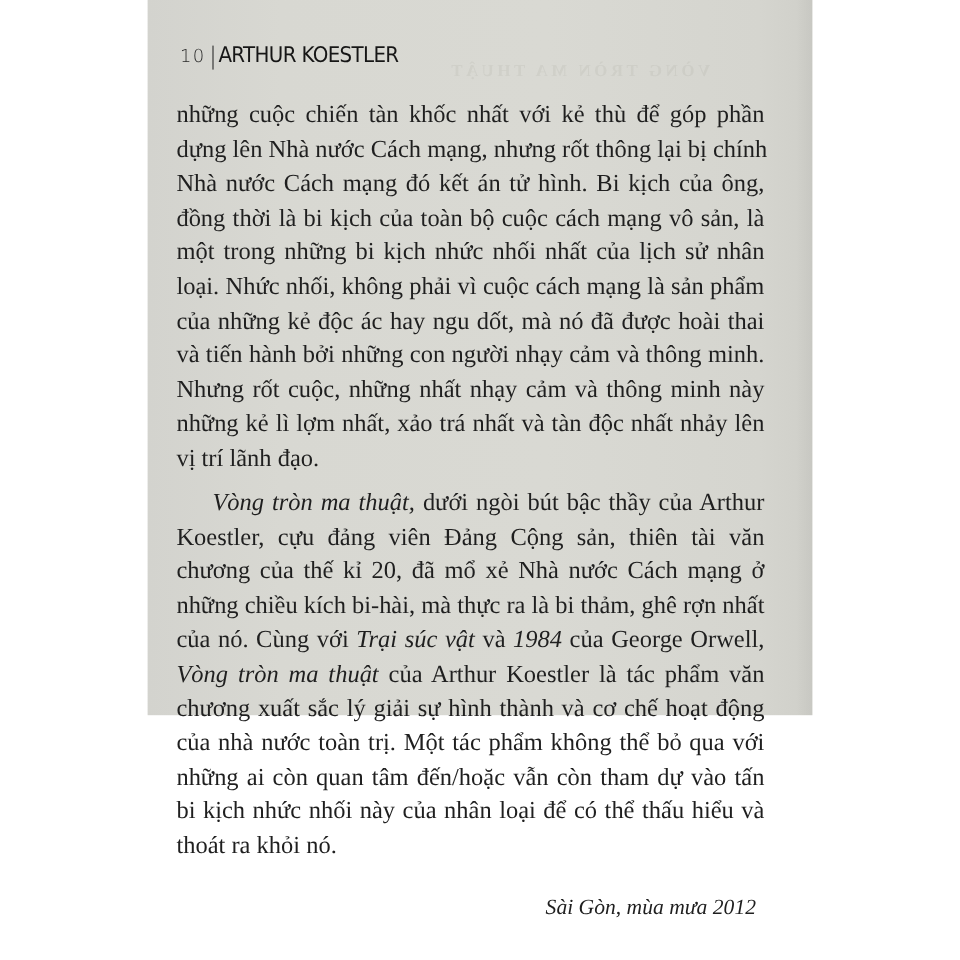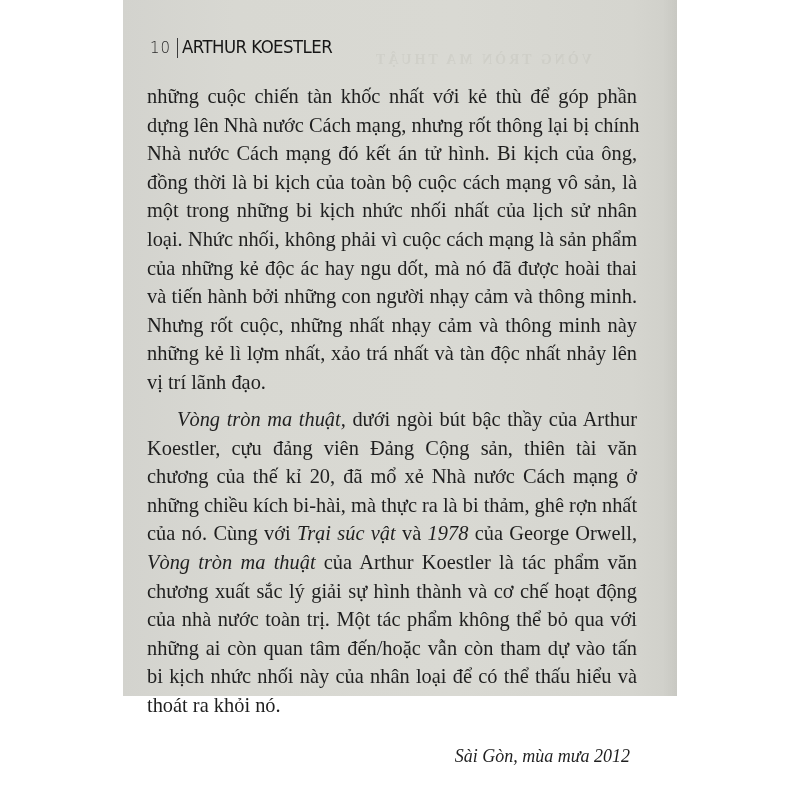--- a/index.html
+++ b/index.html
@@ -8,21 +8,21 @@
       width: 800px;
       height: 800px;
       background: #ffffff;
       overflow: hidden;
     }
     .page {
       position: absolute;
       left: 123px;
       top: 0;
       width: 554px;
-      height: 696px;
+      height: 596px;
       background: linear-gradient(90deg, #d3d3ce 0%, #d8d8d2 20%, #d9d9d3 60%, #d5d5cf 92%, #cfcfc9 100%);
       box-sizing: border-box;
     }
     .page::after {
       content: "";
       position: absolute;
       right: 0;
       top: 0;
       width: 14px;
       height: 100%;
@@ -135,21 +135,21 @@
         <div class="line" style="white-space: nowrap; display: block; word-spacing: 0px;"><span style="white-space: nowrap;"><span>và tiến hành bởi những con người nhạy cảm và thông minh.</span></span></div>
         <div class="line" style="white-space: nowrap; display: block; word-spacing: 0px;"><span style="white-space: nowrap;"><span>Nhưng rốt cuộc, những nhất nhạy cảm và thông minh này</span></span></div>
         <div class="line" style="white-space: nowrap; display: block; word-spacing: 0px;"><span style="white-space: nowrap;"><span>những kẻ lì lợm nhất, xảo trá nhất và tàn độc nhất nhảy lên</span></span></div>
         <div class="line last" style="white-space: nowrap; display: block;"><span>vị trí lãnh đạo.</span></div>
       </div>
       <div class="para">
         <div class="line" style="padding-left: 30px; white-space: nowrap; display: block; word-spacing: 0px;"><span style="white-space: nowrap;"><em>Vòng tròn ma thuật,</em><span> dưới ngòi bút bậc thầy của Arthur</span></span></div>
         <div class="line" style="white-space: nowrap; display: block; word-spacing: 0px;"><span style="white-space: nowrap;"><span>Koestler, cựu đảng viên Đảng Cộng sản, thiên tài văn</span></span></div>
         <div class="line" style="white-space: nowrap; display: block; word-spacing: 0px;"><span style="white-space: nowrap;"><span>chương của thế kỉ 20, đã mổ xẻ Nhà nước Cách mạng ở</span></span></div>
         <div class="line" style="white-space: nowrap; display: block; word-spacing: -0.03px;"><span style="white-space: nowrap;"><span>những chiều kích bi-hài, mà thực ra là bi thảm, ghê rợn nhất</span></span></div>
-        <div class="line" style="white-space: nowrap; display: block; word-spacing: 0px;"><span style="white-space: nowrap;"><span>của nó. Cùng với </span><em>Trại súc vật</em><span> và </span><em>1978</em><span> của George Orwell,</span></span></div>
+        <div class="line" style="white-space: nowrap; display: block; word-spacing: 0px;"><span style="white-space: nowrap;"><span>của nó. Cùng với </span><em>Trại súc vật</em><span> và </span><em>1984</em><span> của George Orwell,</span></span></div>
         <div class="line" style="white-space: nowrap; display: block; word-spacing: 0px;"><span style="white-space: nowrap;"><em>Vòng tròn ma thuật</em><span> của Arthur Koestler là tác phẩm văn</span></span></div>
         <div class="line" style="white-space: nowrap; display: block; word-spacing: 0px;"><span style="white-space: nowrap;"><span>chương xuất sắc lý giải sự hình thành và cơ chế hoạt động</span></span></div>
         <div class="line" style="white-space: nowrap; display: block; word-spacing: 0px;"><span style="white-space: nowrap;"><span>của nhà nước toàn trị. Một tác phẩm không thể bỏ qua với</span></span></div>
         <div class="line" style="white-space: nowrap; display: block; word-spacing: 0px;"><span style="white-space: nowrap;"><span>những ai còn quan tâm đến/hoặc vẫn còn tham dự vào tấn</span></span></div>
         <div class="line" style="white-space: nowrap; display: block; word-spacing: 0px;"><span style="white-space: nowrap;"><span>bi kịch nhức nhối này của nhân loại để có thể thấu hiểu và</span></span></div>
         <div class="line last" style="white-space: nowrap; display: block;"><span>thoát ra khỏi nó.</span></div>
       </div>
     </div>
 
   <div class="signature">Sài Gòn, mùa mưa 2012</div>

